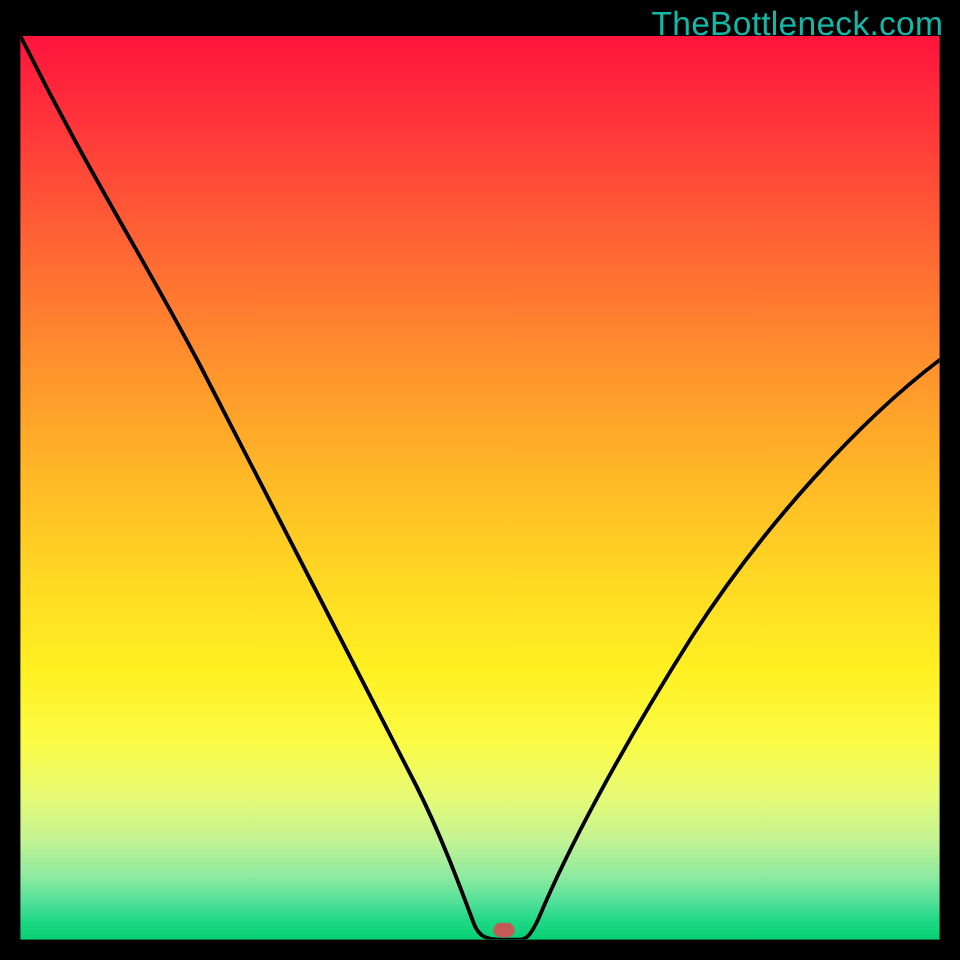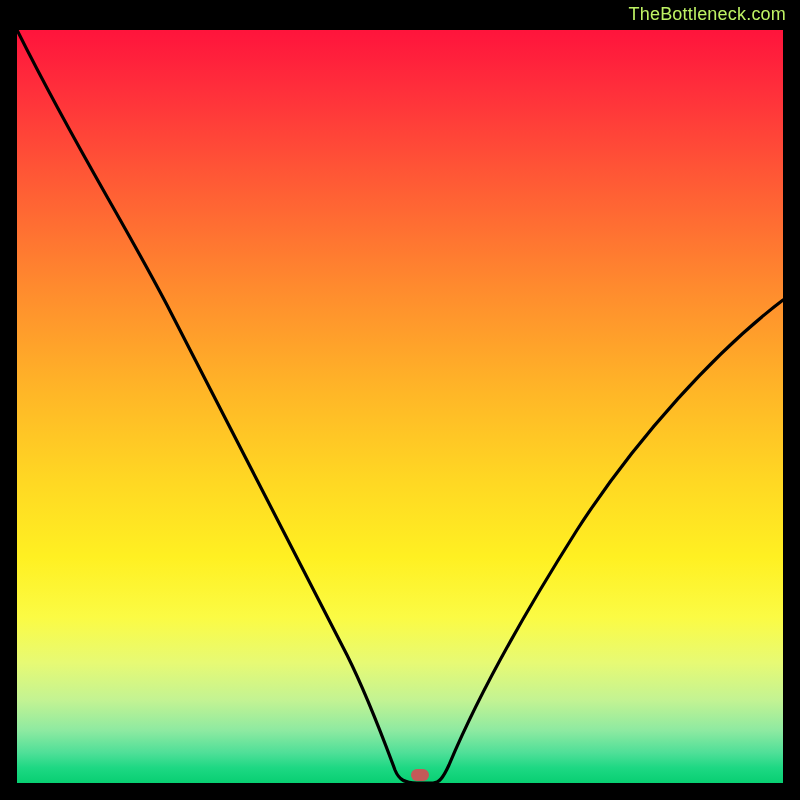--- a/index.html
+++ b/index.html
@@ -16,22 +16,22 @@
     top: 0;
     left: 0;
     width: 800px;
     height: 800px;
     background: #000;
   }
   .watermark {
     position: absolute;
     top: 4px;
     right: 14px;
-    color: #bef264;
-    font-size: 18px;
+    color: #14b8a6;
+    font-size: 28px;
     font-weight: 500;
     letter-spacing: 0.2px;
   }
   .plot {
     position: absolute;
     left: 17px;
     top: 30px;
     width: 766px;
     height: 753px;
     background: linear-gradient(to bottom,

